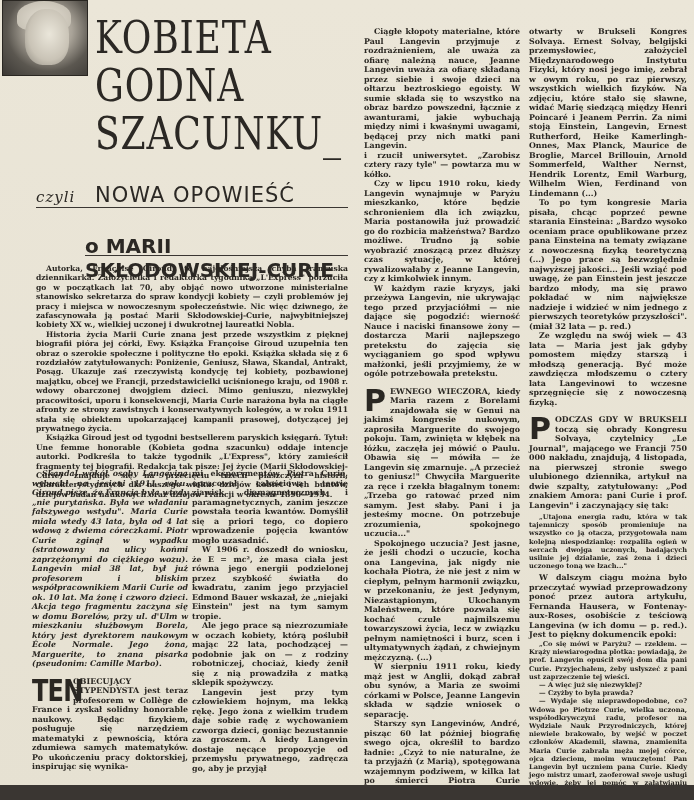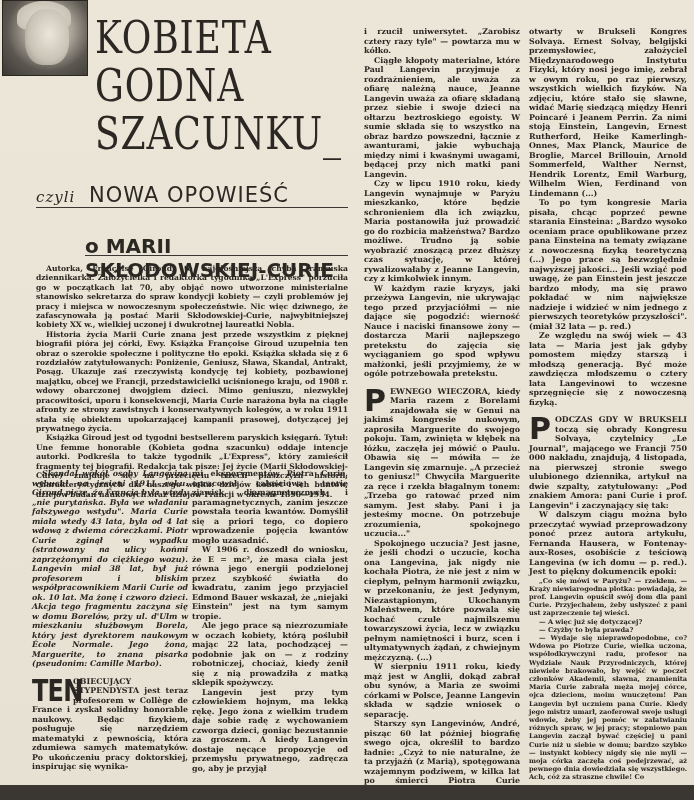--- a/index.html
+++ b/index.html
@@ -21,21 +21,21 @@
   .photo .hair { position:absolute; left:14px; top:0; width:54px; height:30px; border-radius:50% 50% 30% 30%;
     background:radial-gradient(ellipse at 50% 60%, #e5e0d4 0%, #bdb7aa 100%); }
   .headline {
     position:absolute; left:95px; top:14px; width:250px;
     font-family:"DejaVu Serif", serif; font-weight:normal;
     font-size:44px; line-height:48px; letter-spacing:1px; color:#2b2824;
     transform:scaleX(0.82); transform-origin:left top;
   }
   .headline div { white-space:nowrap; }
   .sub { position:absolute; left:36px; width:312px; color:#2b2824; }
-  .sub .czyli { font-family:"DejaVu Serif", serif; font-style:italic; font-size:15px; margin-right:6px; }
+  .sub .czyli { font-family:"DejaVu Serif", serif; font-style:italic; font-size:15px; margin-right:12px; }
   .sub1 { top:183px; font-family:"DejaVu Sans", sans-serif; font-size:21px; letter-spacing:1px; border-bottom:1px solid #3a3632; padding-left:0; height:24px; }
   .sub2 { top:208px; left:85px; width:263px; font-family:"DejaVu Sans", sans-serif; font-size:21px; letter-spacing:1px; border-bottom:1px solid #3a3632; height:24px; }
   .sub3 { top:234px; left:85px; width:263px; font-family:"DejaVu Sans", sans-serif; font-weight:bold; font-size:20px; border-bottom:1px solid #3a3632; height:21px; }
   .sub1 .t { display:inline-block; }
   .intro {
     position:absolute; left:36px; top:264px; width:312px;
     font-size:7.6px; line-height:9.4px; text-align:justify; font-weight:bold;
   }
   .intro p { margin:0; text-indent:10px; }
   .col { position:absolute; font-size:7.9px; line-height:9.5px; text-align:justify; font-weight:bold; }
@@ -93,43 +93,44 @@
   </div>
 
   <div class="col col2">
     <p style="text-indent:0">mi eksperymentów Piotra Curie, opracował całościową teorię zjawisk diamagnetycznych i paramagnetycznych, zanim jeszcze powstała teoria kwantów. Domyślił się a priori tego, co dopiero wprowadzenie pojęcia kwantów mogło uzasadnić.</p>
     <p>W 1906 r. doszedł do wniosku, że E = mc², że masa ciała jest równa jego energii podzielonej przez szybkość światła do kwadratu, zanim jego przyjaciel Edmond Bauer wskazał, że „niejaki Einstein" jest na tym samym tropie.</p>
     <p>Ale jego prace są niezrozumiałe w oczach kobiety, którą poślubił mając 22 lata, pochodzącej — podobnie jak on — z rodziny robotniczej, chociaż, kiedy żenił się z nią prowadziła z matką sklepik spożywczy.</p>
     <p>Langevin jest przy tym człowiekiem hojnym, ma lekką rękę. Jego żona z wielkim trudem daje sobie radę z wychowaniem czworga dzieci, goniąc bezustannie za groszem. A kiedy Langevin dostaje nęcące propozycje od przemysłu prywatnego, zadręcza go, aby je przyjął</p>
   </div>
 
   <div class="col col3">
+    <p>Ciągłe kłopoty materialne, które Paul Langevin przyjmuje z rozdrażnieniem, ale uważa za ofiarę należną nauce, Jeanne Langevin uważa za ofiarę składaną przez siebie i swoje dzieci na ołtarzu beztroskiego egoisty. W sumie składa się to wszystko na obraz bardzo powszedni, łącznie z awanturami, jakie wybuchają między nimi i kwaśnymi uwagami, będącej przy nich matki pani Langevin.</p>
     <p style="text-indent:0">i rzucił uniwersytet. „Zarobisz cztery razy tyle" — powtarza mu w kółko.</p>
-    <p>Ciągłe kłopoty materialne, które Paul Langevin przyjmuje z rozdrażnieniem, ale uważa za ofiarę należną nauce, Jeanne Langevin uważa za ofiarę składaną przez siebie i swoje dzieci na ołtarzu beztroskiego egoisty. W sumie składa się to wszystko na obraz bardzo powszedni, łącznie z awanturami, jakie wybuchają między nimi i kwaśnymi uwagami, będącej przy nich matki pani Langevin.</p>
     <p>Czy w lipcu 1910 roku, kiedy Langevin wynajmuje w Paryżu mieszkanko, które będzie schronieniem dla ich związku, Maria postanowiła już prowadzić go do rozbicia małżeństwa? Bardzo możliwe. Trudno ją sobie wyobrazić znoszącą przez dłuższy czas sytuację, w której rywalizowałaby z Jeanne Langevin, czy z kimkolwiek innym.</p>
     <p>W każdym razie kryzys, jaki przeżywa Langevin, nie ukrywając tego przed przyjaciółmi — nie dające się pogodzić: wierność Nauce i naciski finansowe żony — dostarcza Marii najlepszego pretekstu do zajęcia się wyciąganiem go spod wpływu małżonki, jeśli przyjmiemy, że w ogóle potrzebowała pretekstu.</p>
     <div class="dropcap-block">
       <span class="dropcap-p">P</span>
       <span class="lead-caps">EWNEGO WIECZORA,</span><span> kiedy Maria razem z Borelami znajdowała się w Genui na jakimś kongresie nukowym, zaprosiła Marguerite do swojego pokoju. Tam, zwinięta w kłębek na łóżku, zaczęła jej mówić o Paulu. Obawia się — mówiła — że Langevin się zmarnuje. „A przecież to geniusz!" Chwyciła Marguerite za ręce i rzekła błagalnym tonem: „Trzeba go ratować przed nim samym. Jest słaby. Pani i ja jesteśmy mocne. On potrzebuje zrozumienia, spokojnego uczucia..."</span>
     </div>
     <p>Spokojnego uczucia? Jest jasne, że jeśli chodzi o uczucie, kocha ona Langevina, jak nigdy nie kochała Piotra, że nie jest z nim w ciepłym, pełnym harmonii związku, w przekonaniu, że jest Jedynym, Niezastąpionym, Ukochanym Maleństwem, które pozwala się kochać czule najmilszemu towarzyszowi życia, lecz w związku pełnym namiętności i burz, scen i ultymatywnych żądań, z chwiejnym mężczyzną. (...)</p>
     <p>W sierpniu 1911 roku, kiedy mąż jest w Anglii, dokąd zabrał obu synów, a Maria ze swoimi córkami w Polsce, Jeanne Langevin składa w sądzie wniosek o separację.</p>
     <p>Starszy syn Langevinów, André, pisząc 60 lat później biografię swego ojca, określił to bardzo ładnie: „Czyż to nie naturalne, że ta przyjaźń (z Marią), spotęgowana wzajemnym podziwem, w kilka lat po śmierci Piotra Curie przeobraziła się stopniowo w miłość i trwalszy związek. (...) Dom, w którym chowaliśmy się dotąd, został chwilowo zburzony. Ojciec i matka żyli w separacji aż do wojny 1914 roku."</p>
 
   </div>
 
   <div class="col col4">
     <p style="text-indent:0">otwarty w Brukseli Kongres Solvaya. Ernest Solvay, belgijski przemysłowiec, założyciel Międzynarodowego Instytutu Fizyki, który nosi jego imię, zebrał w owym roku, po raz pierwszy, wszystkich wielkich fizyków. Na zdjęciu, które stało się sławne, widać Marię siedzącą między Henri Poincaré i Jeanem Perrin. Za nimi stoją Einstein, Langevin, Ernest Rutherford, Heike Kamerlingh-Onnes, Max Planck, Maurice de Broglie, Marcel Brillouin, Arnold Sommerfeld, Walther Nernst, Hendrik Lorentz, Emil Warburg, Wilhelm Wien, Ferdinand von Lindemann (...)</p>
     <p>To po tym kongresie Maria pisała, chcąc poprzeć pewne starania Einsteina: „Bardzo wysoko oceniam prace opublikowane przez pana Einsteina na tematy związane z nowoczesną fizyką teoretyczną (...) Jego prace są bezwzględnie najwyższej jakości... Jeśli wziąć pod uwagę, że pan Einstein jest jeszcze bardzo młody, ma się prawo pokładać w nim największe nadzieje i widzieć w nim jednego z pierwszych teoretyków przyszłości". (miał 32 lata — p. red.)</p>
     <p>Ze względu na swój wiek — 43 lata — Maria jest jak gdyby pomostem między starszą i młodszą generacją. Być może zawdzięcza młodszemu o cztery lata Langevinowi to wczesne sprzęgnięcie się z nowoczesną fizyką.</p>
     <div class="dropcap-block">
       <span class="dropcap-p">P</span>
       <span class="lead-caps">ODCZAS GDY W BRUKSELI</span><span> toczą się obrady Kongresu Solvaya, czytelnicy „Le Journal", mającego we Francji 750 000 nakładu, znajdują, 4 listopada, na pierwszej stronie swego ulubionego dziennika, artykuł na dwie szpalty, zatytułowany: „Pod znakiem Amora: pani Curie i prof. Langevin" i zaczynający się tak:</span>
     </div>
+    <p class="quote">„Utajona energia radu, która w tak tajemniczy sposób promieniuje na wszystko co ją otacza, przygotowała nam kolejną niespodziankę: rozpaliła ogień w sercach dwojga uczonych, badających usilnie jej działanie, zaś żona i dzieci uczonego toną we łzach..."</p>
     <p>W dalszym ciągu można było przeczytać wywiad przeprowadzony ponoć przez autora artykułu, Fernanda Hausera, w Fontenay-aux-Roses, osobiście z teściową Langevina (w ich domu — p. red.). Jest to piękny dokumencik epoki:</p>
     <p class="small">„Co się mówi w Paryżu? — rzekłem. — Krąży niewiarogodna plotka: powiadają, że prof. Langevin opuścił swój dom dla pani Curie. Przyjechałem, żeby usłyszeć z pani ust zaprzeczenie tej wieści.</p>
-    <p class="small">— A więc już się dotyczącej?</p>
+    <p class="small">— A więc już się niezwykłej?</p>
     <p class="small">— Czyżby to była prawda?</p>
     <p class="small">— Wydaje się nieprawdopodobne, co? Wdowa po Piotrze Curie, wielka uczona, współodkrywczyni radu, profesor na Wydziale Nauk Przyrodniczych, której niewiele brakowało, by wejść w poczet członków Akademii, sławna, znamienita Maria Curie zabrała męża mojej córce, ojca dzieciom, moim wnuczętom! Pan Langevin był uczniem pana Curie. Kiedy jego mistrz umarł, zaoferował swoje usługi wdowie, żeby jej pomóc w załatwianiu różnych spraw, w jej pracy; stopniowo pan Langevin zaczął bywać częściej u pani Curie niż u siebie w domu; bardzo szybko — instynkt kobiecy nigdy się nie myli — moja córka zaczęła coś podejrzewać, aż pewnego dnia dowiedziała się wszystkiego. Ach, cóż za straszne chwile! Co</p>
   </div>
 
   <div class="bottom-edge"></div>
 </div>
 
 </body></html>

